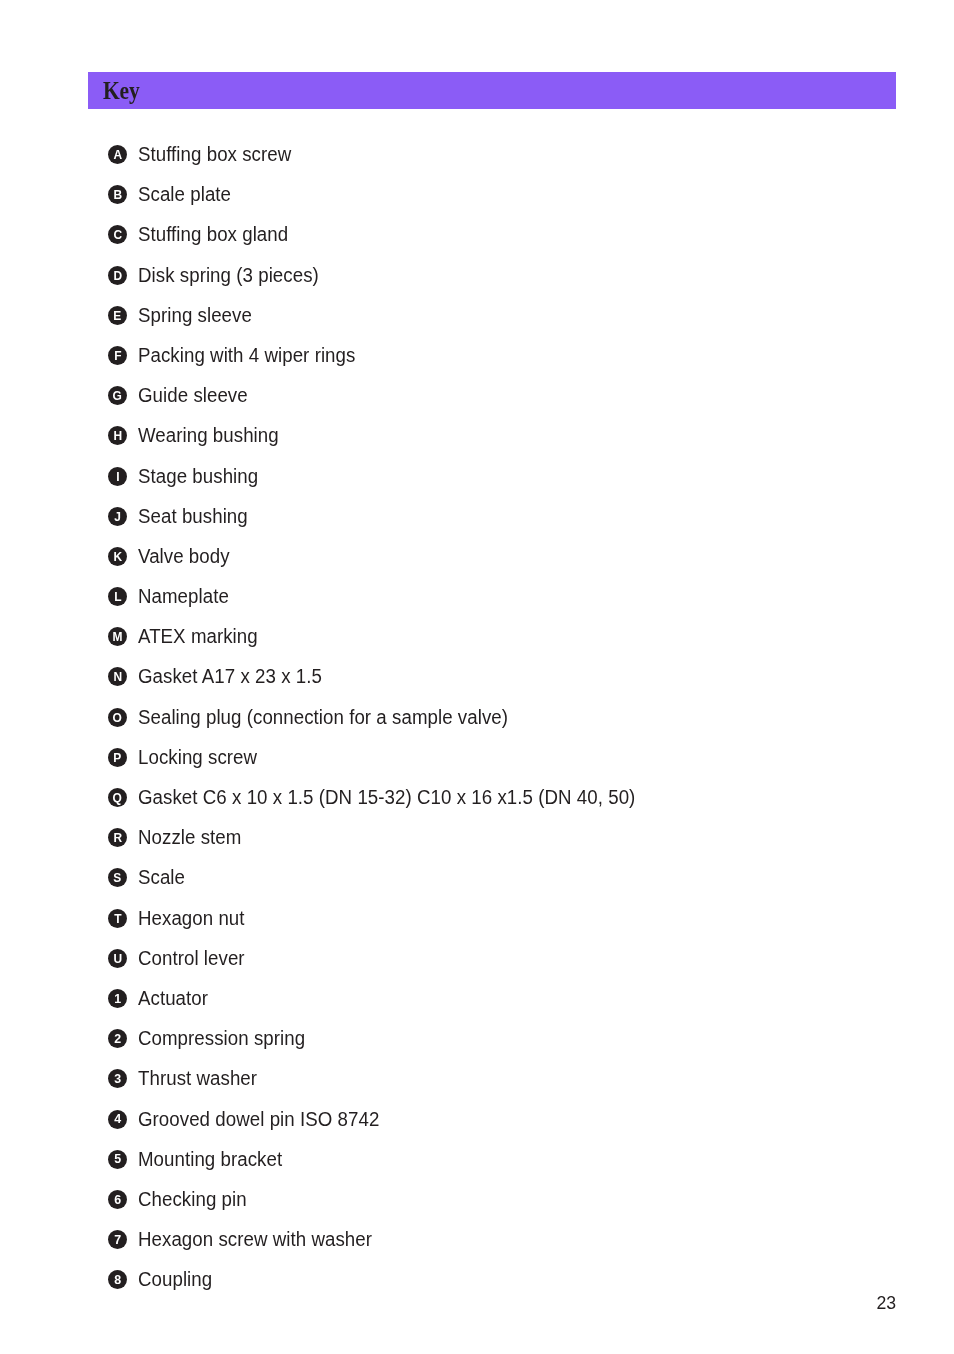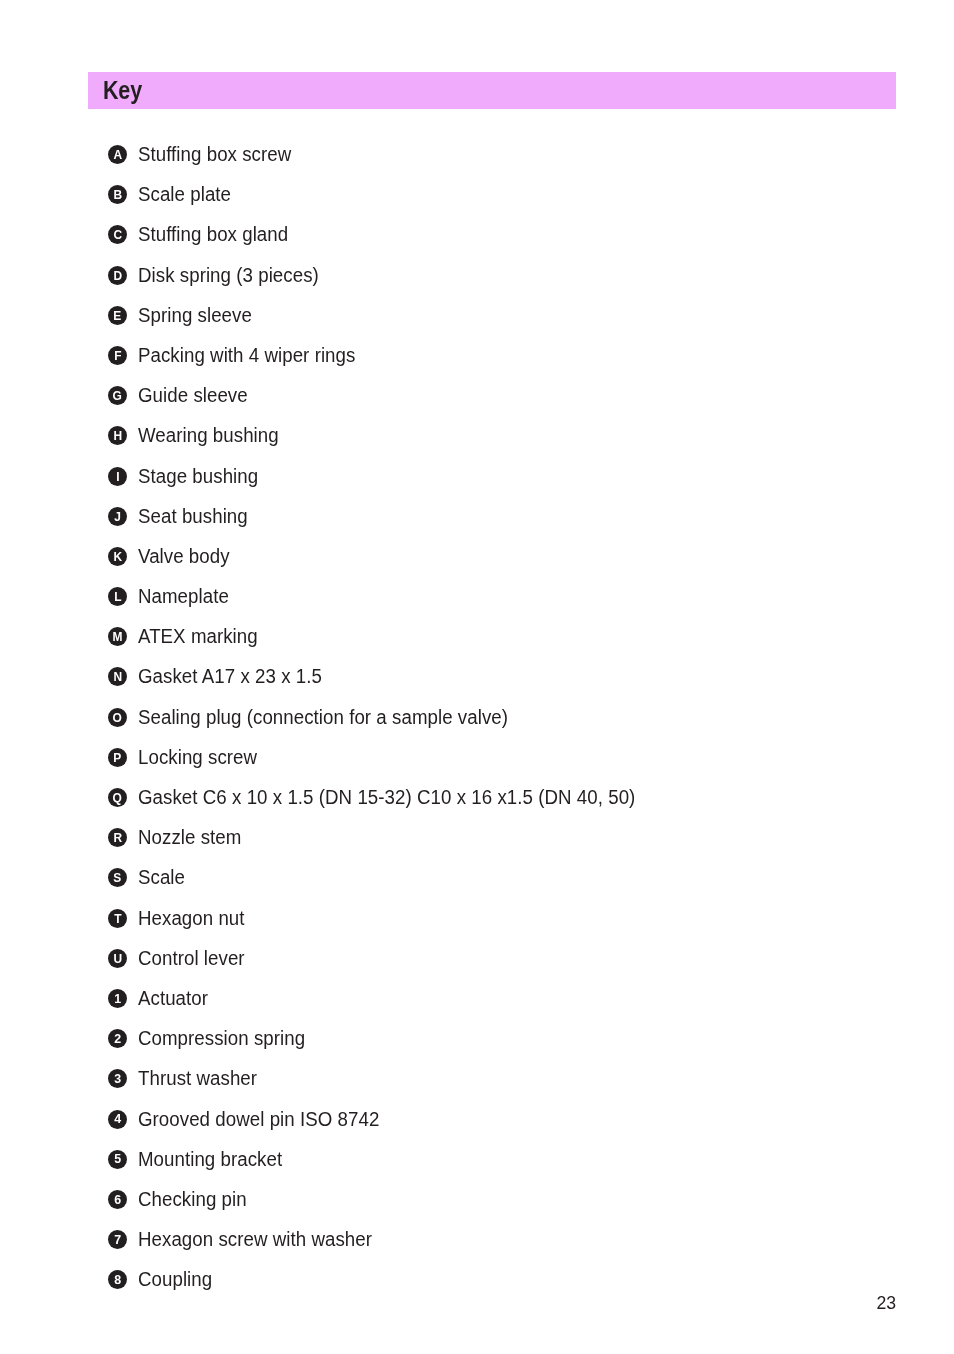--- a/index.html
+++ b/index.html
@@ -24,23 +24,24 @@
     height: 1354px;
   }
 
   
   .section-header {
     position: absolute;
     left: 88px;
     top: 72px;
     width: 808px;
     height: 37px;
-    background: #f0abfc;
+    background: #8b5cf6;
     display: flex;
     align-items: center;
+    font-family: Liberation Serif, serif;
   }
   .section-header .title {
     margin-left: 15px;
     font-size: 25px;
     font-weight: bold;
     color: #231f20;
     letter-spacing: -0.2px;
     transform: scaleX(0.86);
     transform-origin: left center;
     line-height: 1;

